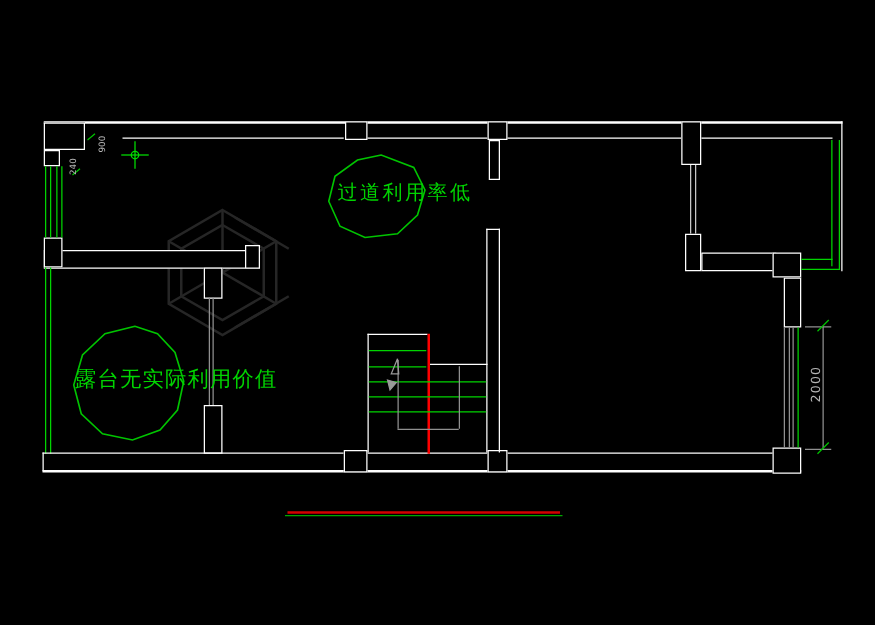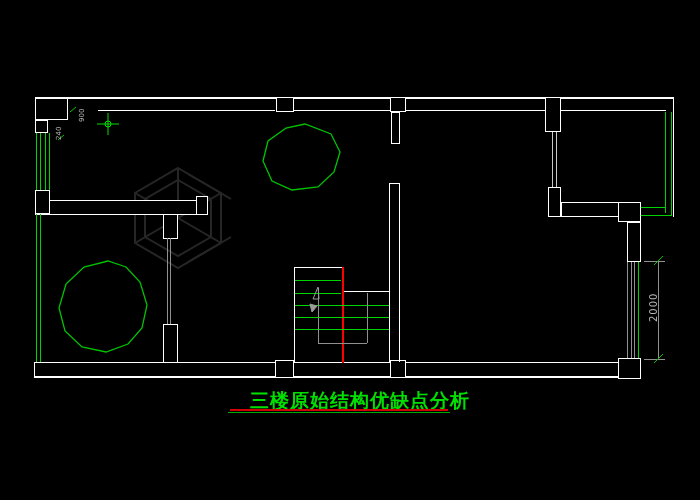--- a/index.html
+++ b/index.html
@@ -144,22 +144,23 @@
       <line x1="654" y1="363" x2="663" y2="354"></line>
       <line x1="58" y1="140" x2="64" y2="135"></line>
       <line x1="70" y1="112" x2="76" y2="107"></line>
     </g>
     <g stroke="#9a9a9a" fill="none">
       <polygon points="318,287 313,299 319,299"></polygon>
       <polygon points="310,304 317,306 312,312" fill="#9a9a9a"></polygon>
     </g>
   </svg>
 
+  <div class="note" id="corridor-note">过道利用率低</div>
+  <div class="note" id="terrace-note">露台无实际利用价值</div>
 
   <div class="dimtext" id="dim-right">2000</div>
   <div class="dimtext" id="dim-a">240</div>
   <div class="dimtext" id="dim-b">900</div>
 
-  <div class="note" id="main-title">三楼原始结构优缺点分析</div>
   <div class="ln h" style="left:230px;top:409px;width:218px;height:2px;background:var(--underline_red,#d40000)"></div>
   <div class="ln h" style="left:228px;top:412px;width:222px;background:var(--underline_green,#00a800)"></div>
 
 </div>
 
 </body></html>

